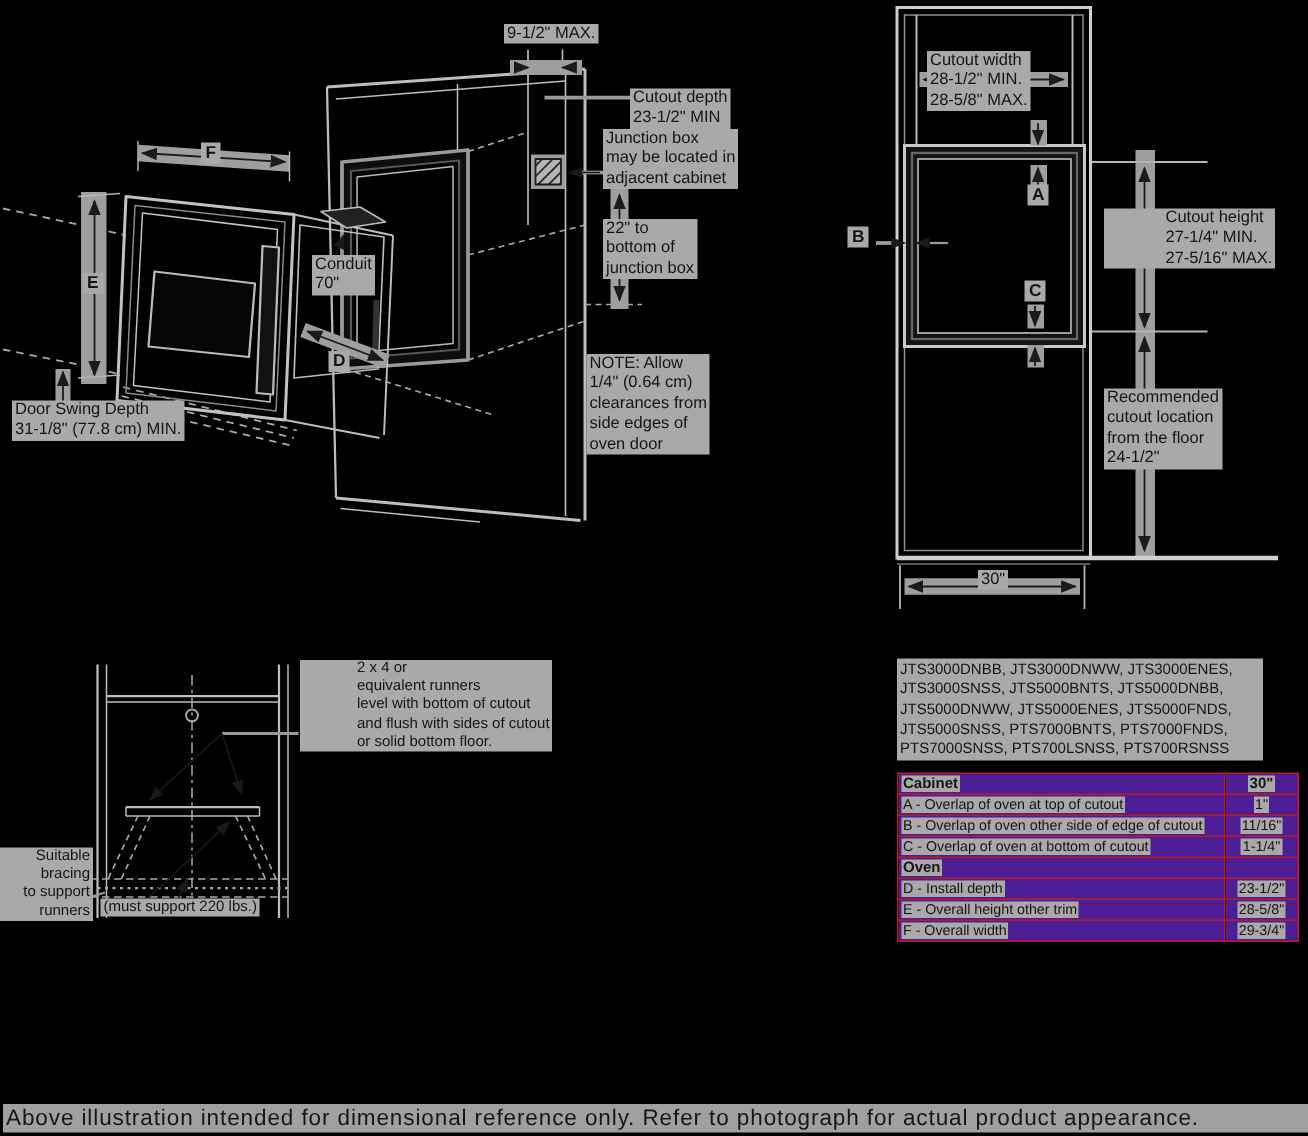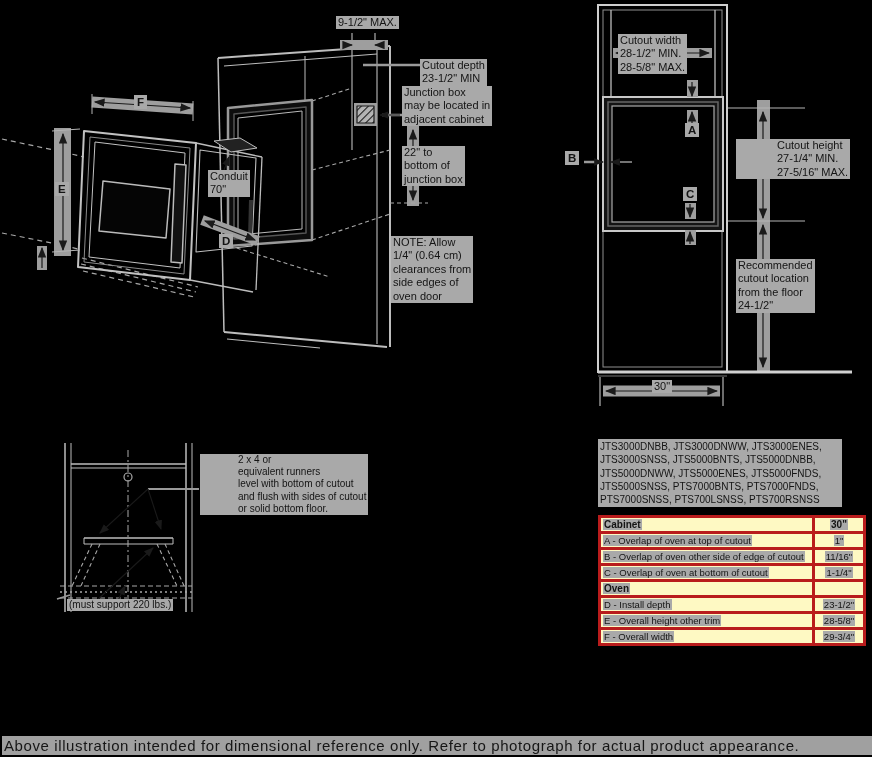--- a/index.html
+++ b/index.html
@@ -7,22 +7,22 @@
           font-family:"Liberation Sans","DejaVu Sans",sans-serif;}
   svg{position:absolute;left:0;top:0;}
   .chip{position:absolute;font-size:11px;line-height:1.22;color:#141414;
         background:#a9a9a9;padding:0 2px;white-space:pre-line;}
   .chip.letter{font-weight:bold;font-size:11.5px;padding:0 3px;background:#a9a9a9;}
   .chip.small{font-size:10px;}
   .models{position:absolute;left:598px;top:439px;width:240px;font-size:10px;line-height:13.3px;
           color:#141414;background:#a9a9a9;padding:1px 2px;white-space:pre-line;}
   table.spec{position:absolute;left:598px;top:515px;border-collapse:collapse;
              width:268px;table-layout:fixed;}
-  table.spec td{border:3px solid #b91c1c;font-size:9.5px;padding:1px 2px;height:11px;
-                background:#fef9c3;overflow:hidden;white-space:nowrap;}
+  table.spec td{border:1px solid #b91c1c;font-size:9.5px;padding:1px 2px;height:11px;
+                background:#4c1d95;overflow:hidden;white-space:nowrap;}
   table.spec td.val{width:44px;text-align:center;}
   .cell-chip{background:#a9a9a9;color:#141414;padding:0 1px;}
   tr.hdr .cell-chip{font-weight:bold;font-size:10px;}
   .caption{position:absolute;left:2px;top:736px;width:868px;font-size:15px;letter-spacing:0.6px;
            color:#161616;background:#a0a0a0;padding:1px 2px;white-space:nowrap;}
 </style>
 </head>
 <body>
 
 <div id="canvas">
@@ -239,20 +239,22 @@
 may be located in
 adjacent cabinet</div>
 <div class="chip" style="left:402px;top:146px;">22" to
 bottom of
 junction box</div>
 <div class="chip" style="left:391px;top:222px;margin-top:14px;">NOTE: Allow
 1/4" (0.64 cm)
 clearances from
 side edges of
 oven door</div>
+<div class="chip" style="left:8px;top:267px;">Door Swing Depth
+31-1/8" (77.8 cm) MIN.</div>
 <div class="chip" style="left:208px;top:170px;">Conduit
 70"</div>
 <div class="chip letter" style="left:55px;top:182px;">E</div>
 <div class="chip letter" style="left:134px;top:95px;">F</div>
 <div class="chip letter" style="left:219px;top:234px;">D</div>
 
 <div class="chip" style="left:618px;top:24px;text-align:left;margin-top:10px;">Cutout width
 28-1/2" MIN.
 28-5/8" MAX.</div>
 <div class="chip letter" style="left:685px;top:123px;">A</div>
@@ -260,25 +262,29 @@
 <div class="chip letter" style="left:683px;top:187px;">C</div>
 <div class="chip" style="left:736px;top:139px;padding-left:41px;">Cutout height
 27-1/4" MIN.
 27-5/16" MAX.</div>
 <div class="chip" style="left:736px;top:259px;">Recommended
 cutout location
 from the floor
 24-1/2"</div>
 <div class="chip" style="left:652px;top:380px;">30"</div>
 
-<div class="chip small" style="left:200px;top:454px;padding-left:38px;">2 x 4 or
+<div class="chip small" style="left:200px;top:440px;padding-left:38px;">2 x 4 or
 equivalent runners
 level with bottom of cutout
 and flush with sides of cutout
 or solid bottom floor.</div>
+<div class="chip small" style="left:0px;top:565px;width:58px;text-align:right;">Suitable
+bracing
+to support
+runners</div>
 <div class="chip small" style="left:67px;top:599px;">(must support 220 lbs.)</div>
 
 <div class="models">JTS3000DNBB, JTS3000DNWW, JTS3000ENES,
 JTS3000SNSS, JTS5000BNTS, JTS5000DNBB,
 JTS5000DNWW, JTS5000ENES, JTS5000FNDS,
 JTS5000SNSS, PTS7000BNTS, PTS7000FNDS,
 PTS7000SNSS, PTS700LSNSS, PTS700RSNSS</div>
 
 <table class="spec">
   <tbody id="spec-body">

